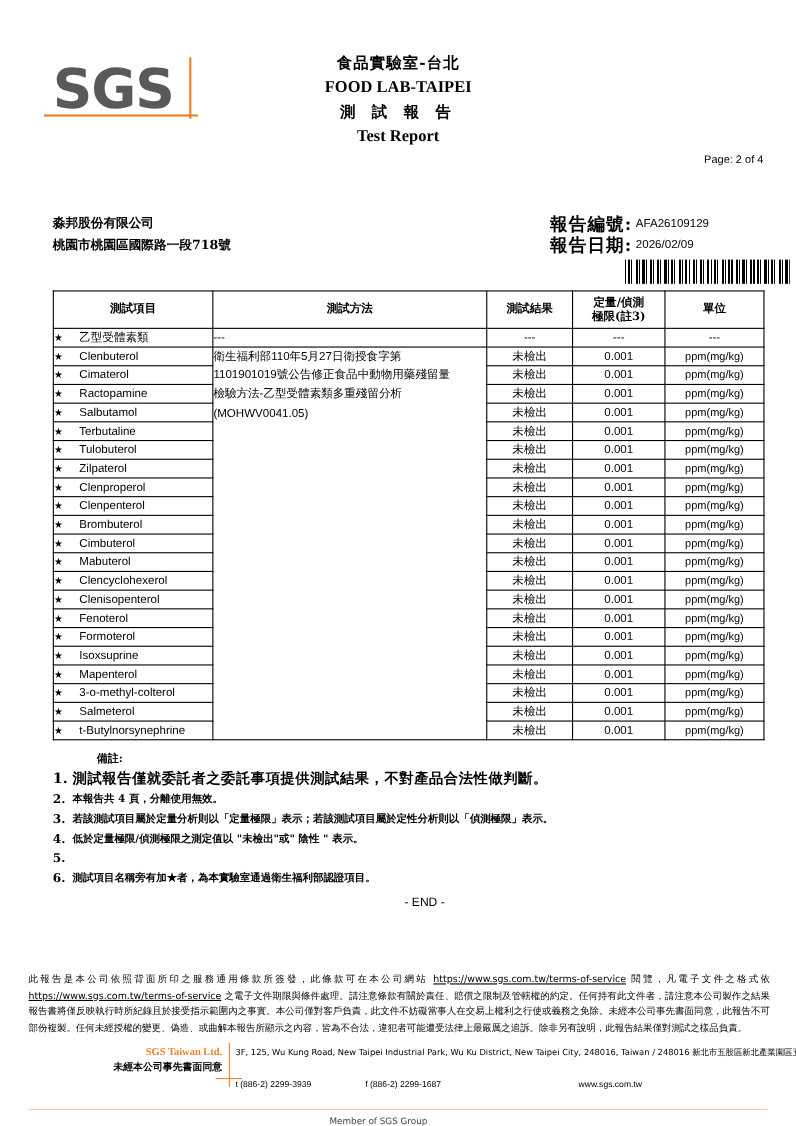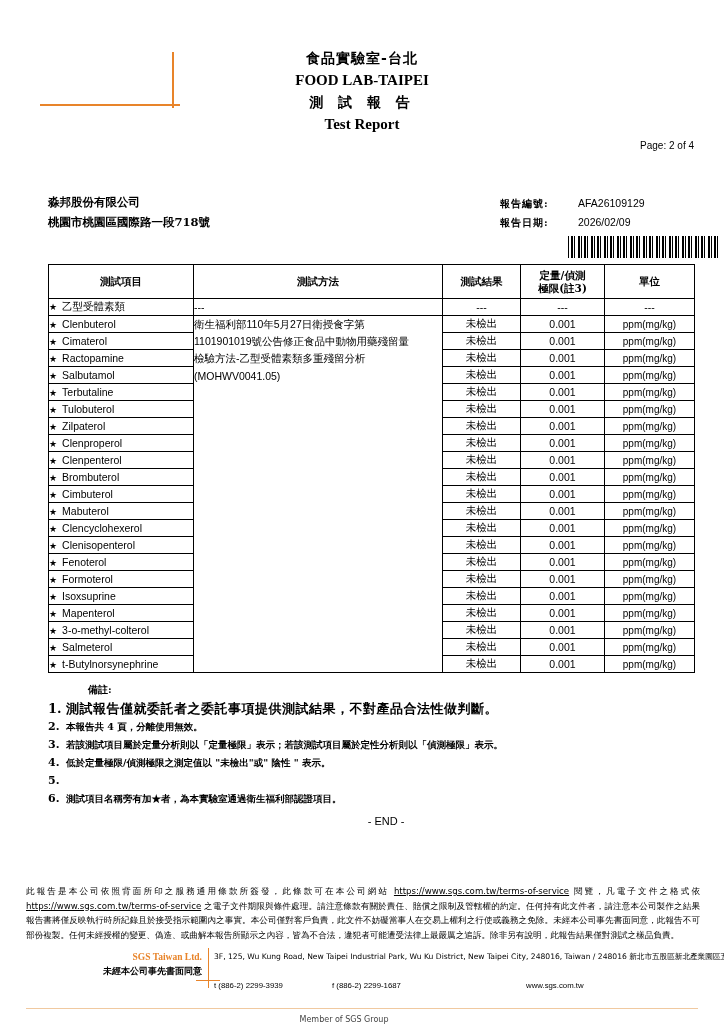--- a/index.html
+++ b/index.html
@@ -59,21 +59,21 @@
   .client {
     position: absolute; left: 48px; top: 0;
     font-family: "DejaVu Serif", "Liberation Serif", serif;
     font-size: 11.5px; font-weight: 700; line-height: 20px;
   }
   .meta { position: absolute; left: 500px; top: 2px; }
   .meta-row { display: flex; line-height: 19px; }
   .meta-label {
     width: 78px;
     font-family: "DejaVu Serif", "Liberation Serif", serif;
-    font-size: 10px; font-weight: 700; letter-spacing: 1px;
+    font-size: 16px; font-weight: 700; letter-spacing: 1px;
   }
   .meta-val { font-size: 10.5px; }
   .barcode {
     position: absolute; left: 568px; top: 44px;
     width: 150px; height: 22px;
     background-image: repeating-linear-gradient(
       to right,
       #000 0px, #000 1px, #fff 1px, #fff 3px,
       #000 3px, #000 5px, #fff 5px, #fff 6px,
       #000 6px, #000 7px, #fff 7px, #fff 10px,
@@ -103,21 +103,21 @@
   col.c-limit  { width: 84px; }
   col.c-unit   { width: 90px; }
 
   td.item {
     height: 17px;
     font-size: 10.5px;
     padding-left: 5px;
     white-space: nowrap;
   }
   td.item .star { font-size: 9px; }
-  td.item .nm { margin-left: 5px; }
+  td.item .nm { margin-left: 15px; }
   td.item.cat {
     font-family: "DejaVu Sans", sans-serif;
     font-weight: 400;
   }
   td.ctr { text-align: center; font-size: 10.5px; }
   td.dash { text-align: left; padding-left: 5px; font-size: 10.5px; }
   td.method {
     vertical-align: top;
     padding: 1px 0 0 5px;
     font-size: 10.5px;
@@ -205,20 +205,21 @@
     margin: 4px 26px 0 26px; height: 1px; background: #f0c9a0;
   }
 </style>
 </head>
 <body>
 
 <div class="page">
 
   <div class="header">
     <div class="logo-wrap">
+      <div class="logo-text">SGS</div>
       <div class="logo-vbar"></div>
       <div class="logo-hbar"></div>
     </div>
 
     <div class="title-block">
       <div class="t-cn">食品實驗室-台北</div>
       <div class="t-en">FOOD LAB-TAIPEI</div>
       <div class="t-cn2">測 試 報 告</div>
       <div class="t-en">Test Report</div>
     </div>

